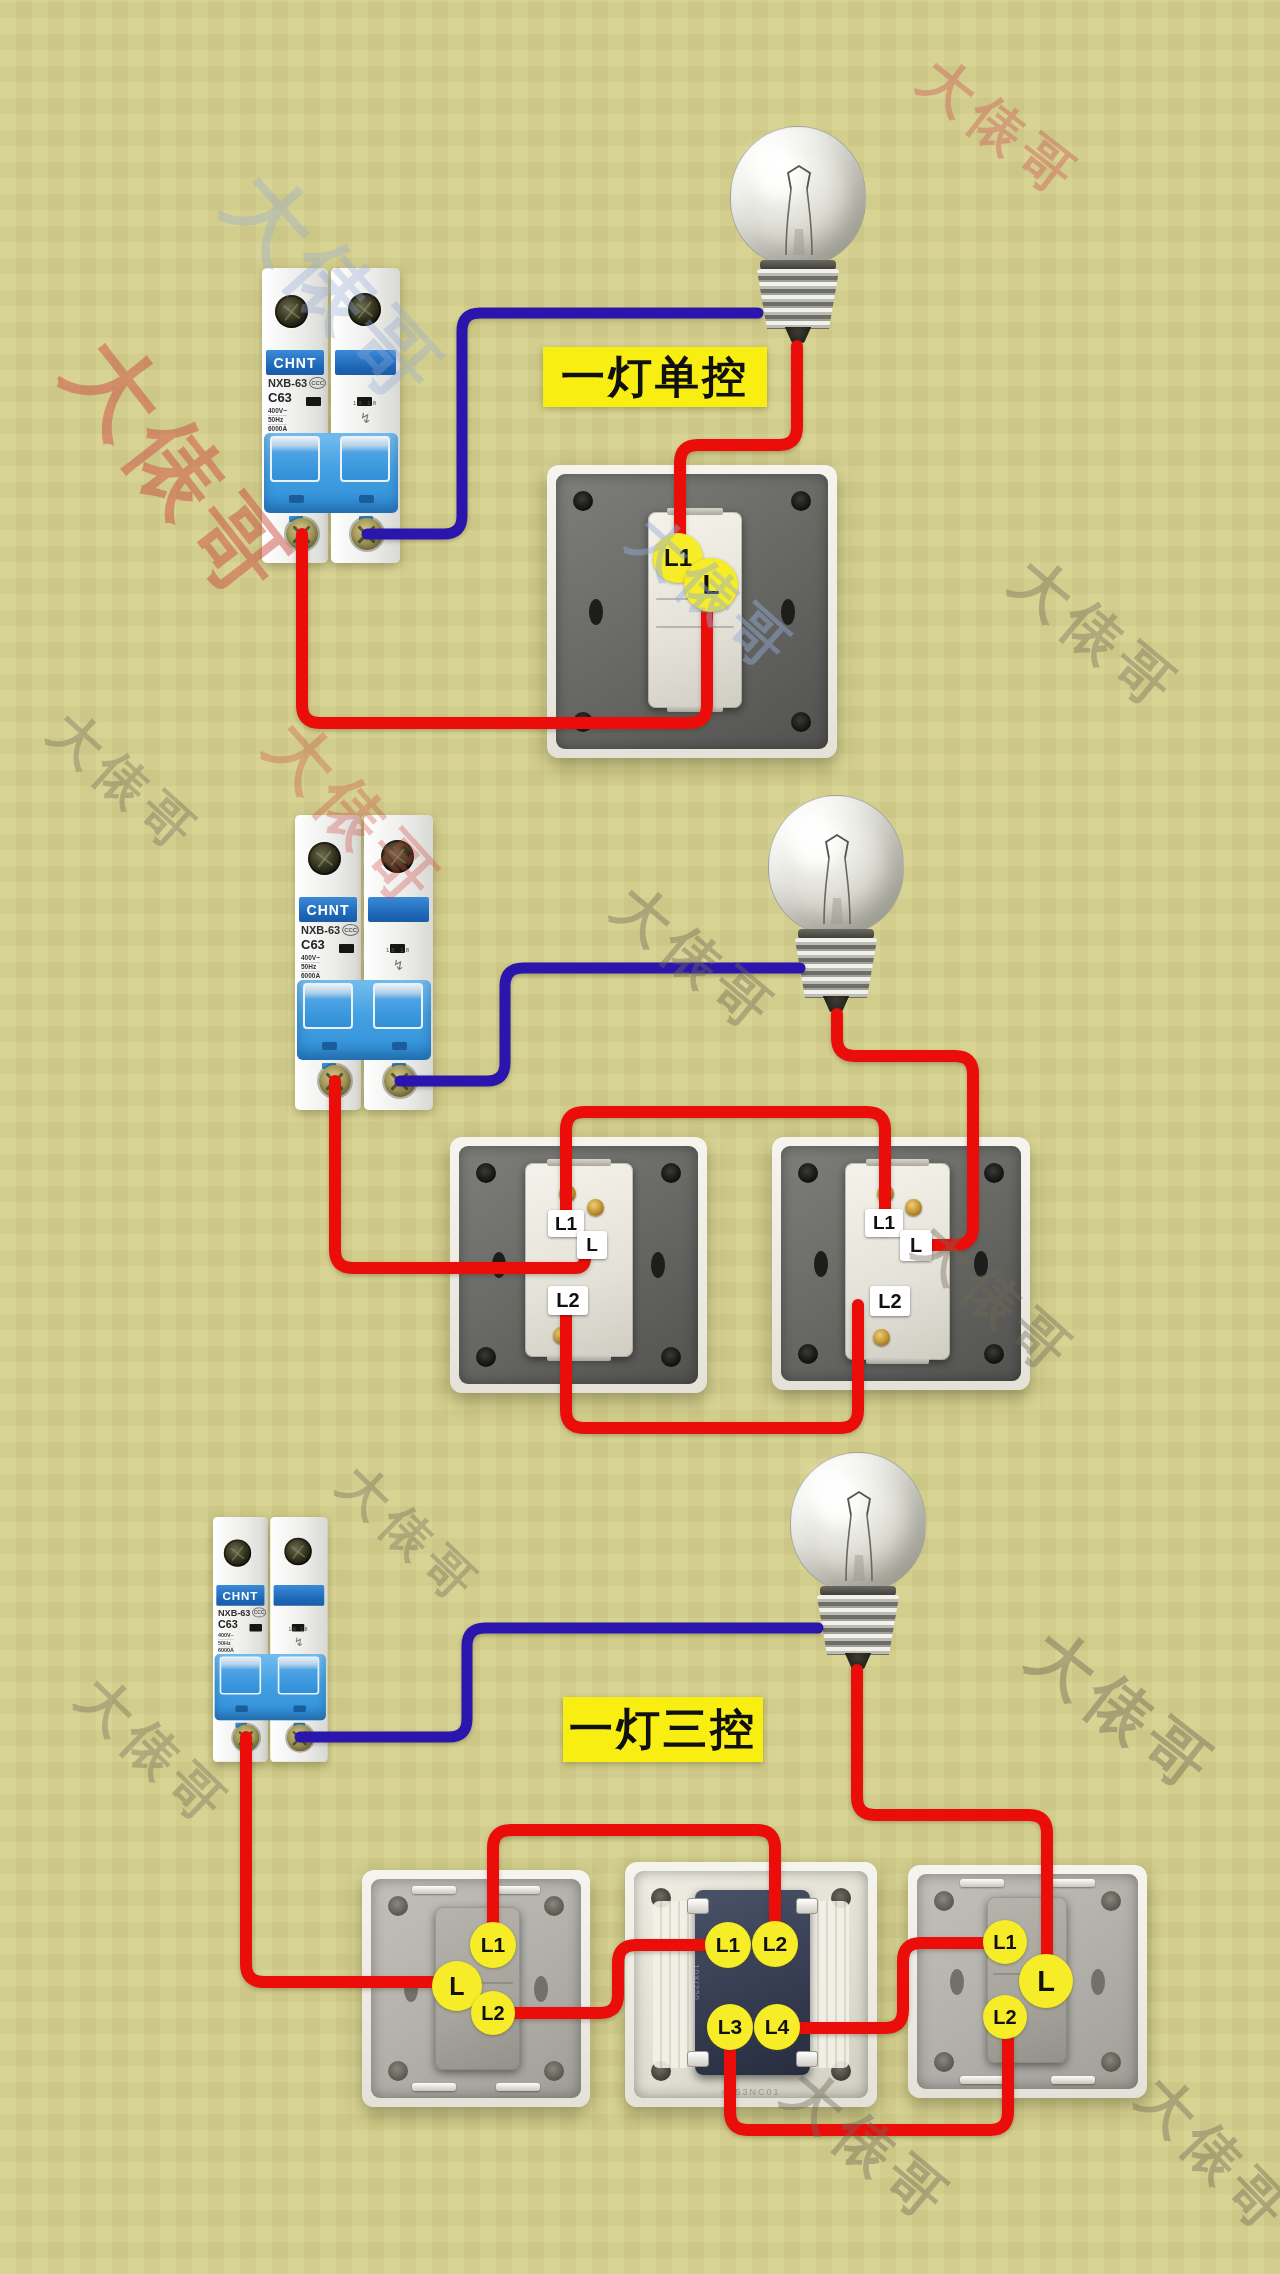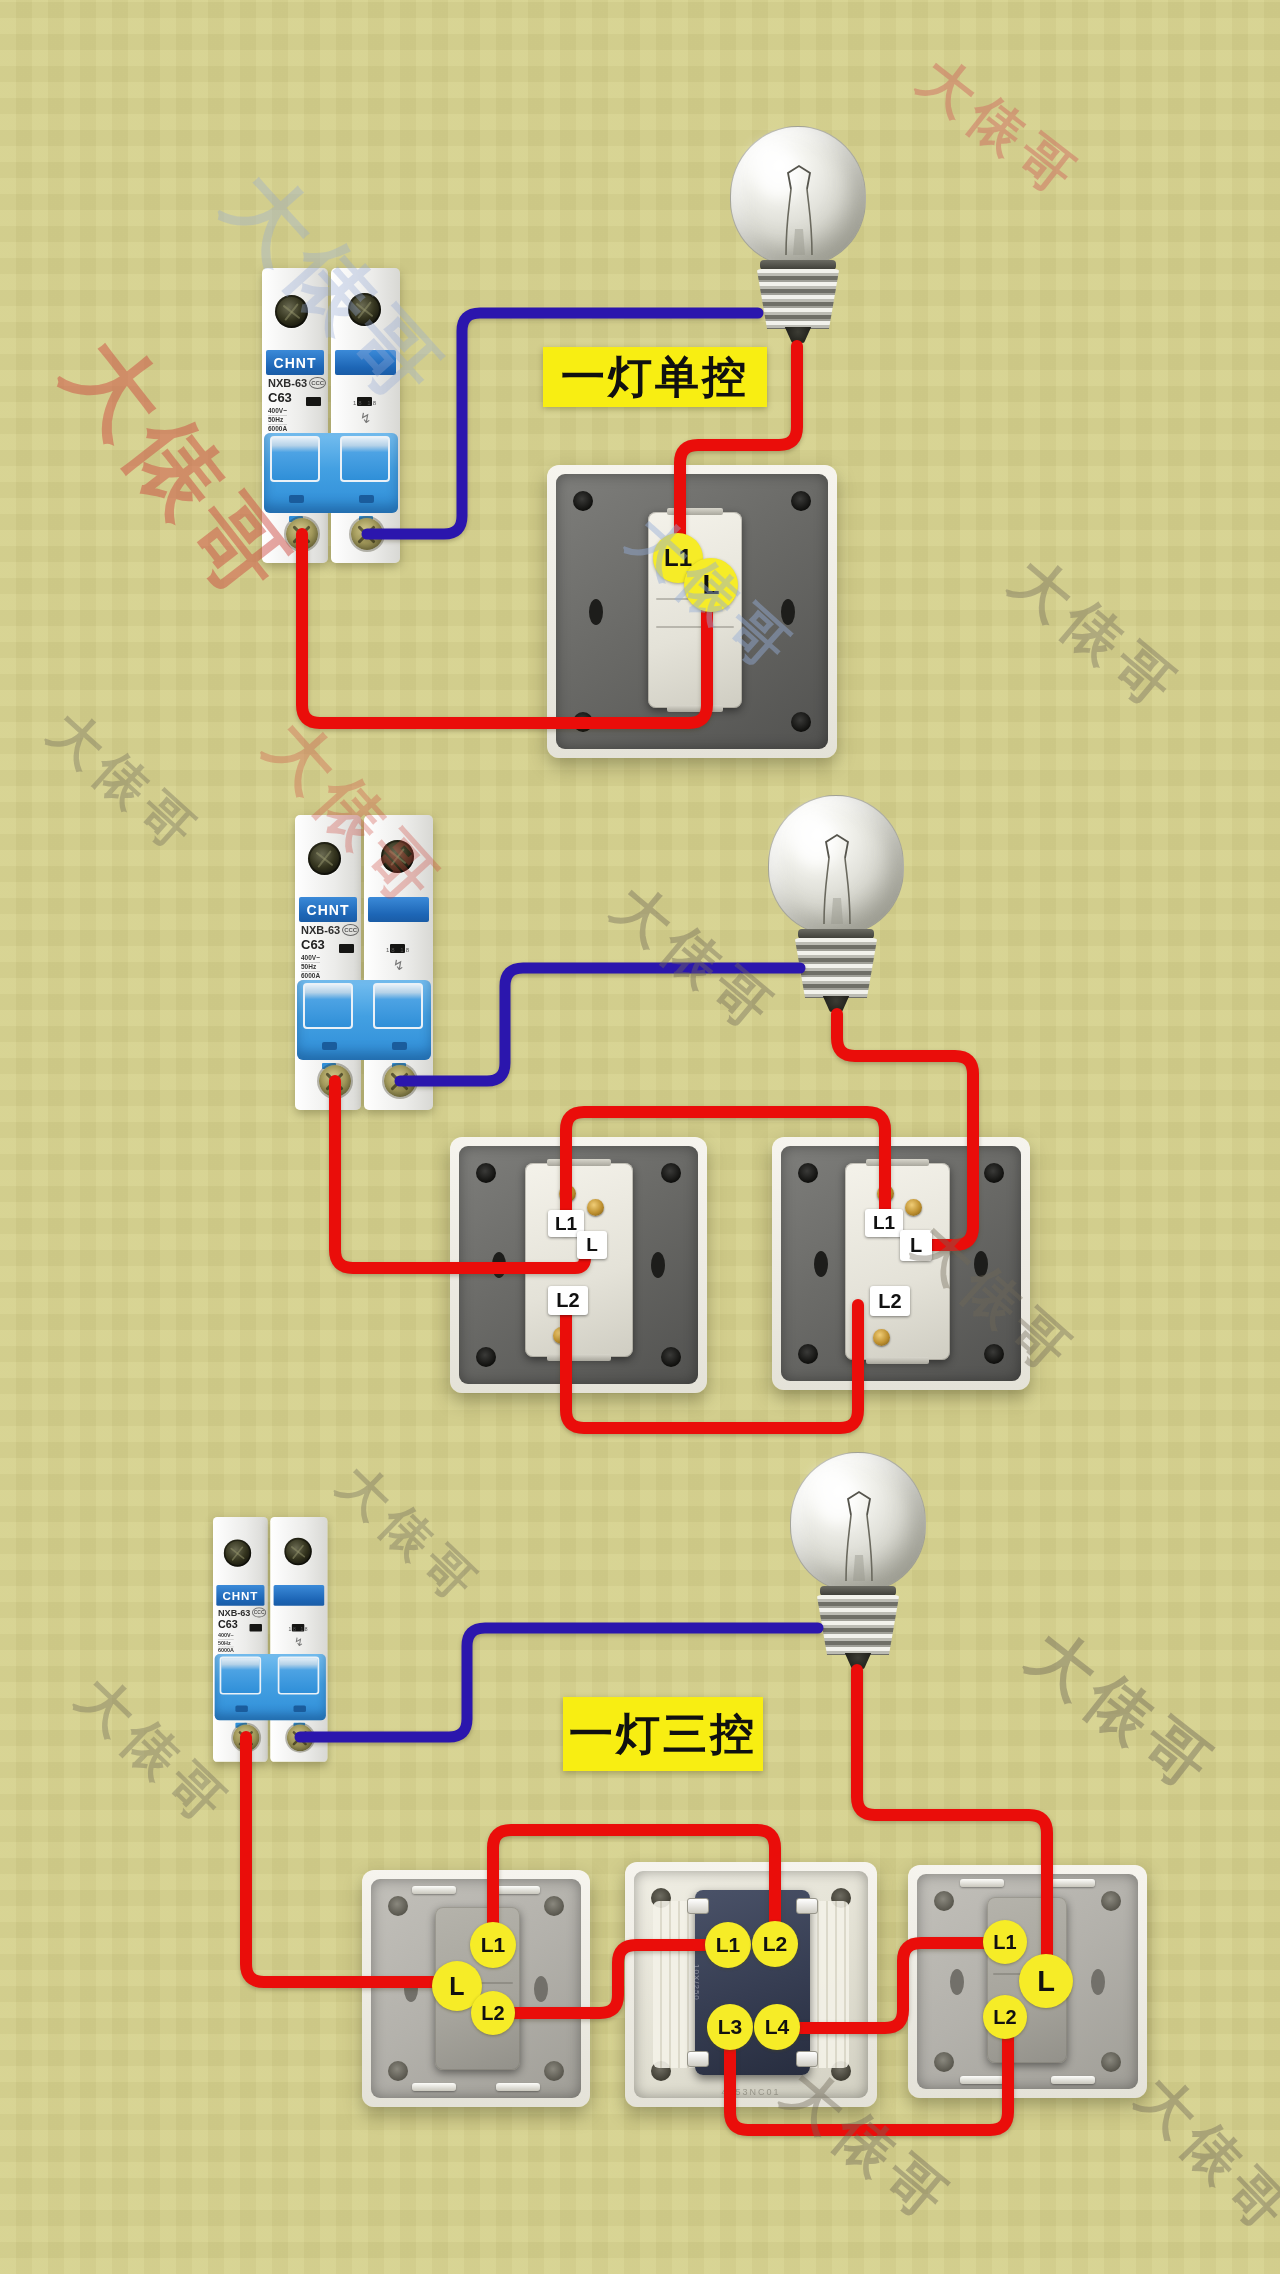--- a/index.html
+++ b/index.html
@@ -319,21 +319,21 @@
         <path d="M55,128 C55,96 58,82 60,62 M81,128 C81,96 78,82 76,62" stroke="#6a695e" stroke-width="1.6" fill="none"></path>
         <path d="M60,62 L57,46 L68,39 L79,46 L76,62" stroke="#55544c" stroke-width="1.8" fill="none"></path>
         <path d="M62,128 L74,128 L72,102 L64,102 Z" fill="rgba(150,150,140,.45)"></path>
       </svg>
     </div>
     <div class="collar"></div>
     <div class="threads"></div>
     <div class="tip"></div>
   </div>
 
-  <div class="title-box" style="left:563px;top:1697px;width:200px;height:74px;font-size:44px;">一灯三控</div>
+  <div class="title-box" style="left:563px;top:1697px;width:200px;height:65px;font-size:44px;">一灯三控</div>
 
   <div class="panel light" style="left:362px;top:1870px;width:228px;height:237px;">
     <div class="plate"></div>
     <div class="hole h-tl"></div>
     <div class="hole h-tr"></div>
     <div class="hole h-bl"></div>
     <div class="hole h-br"></div>
     <div class="oval o-l"></div>
     <div class="oval o-r"></div>
     <div class="slot" style="left:50px;top:16px;"></div>

